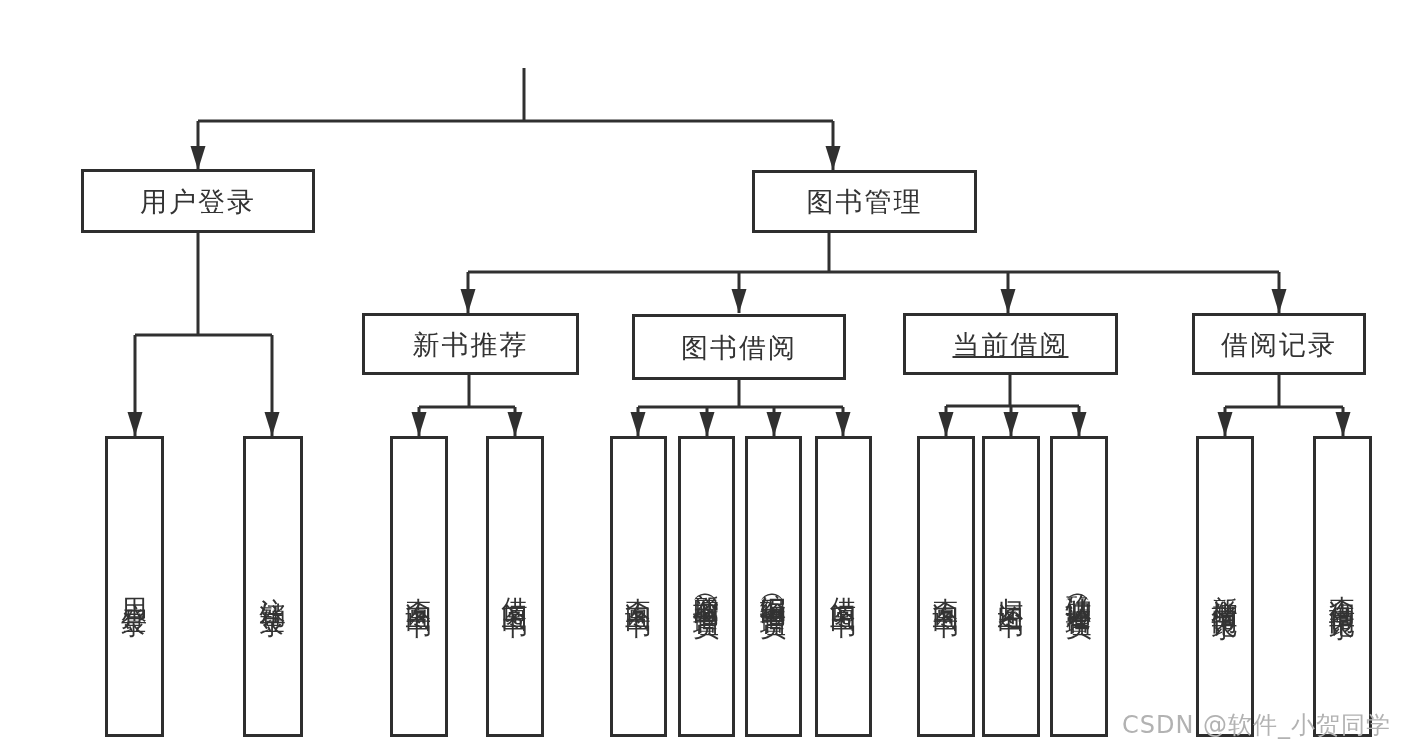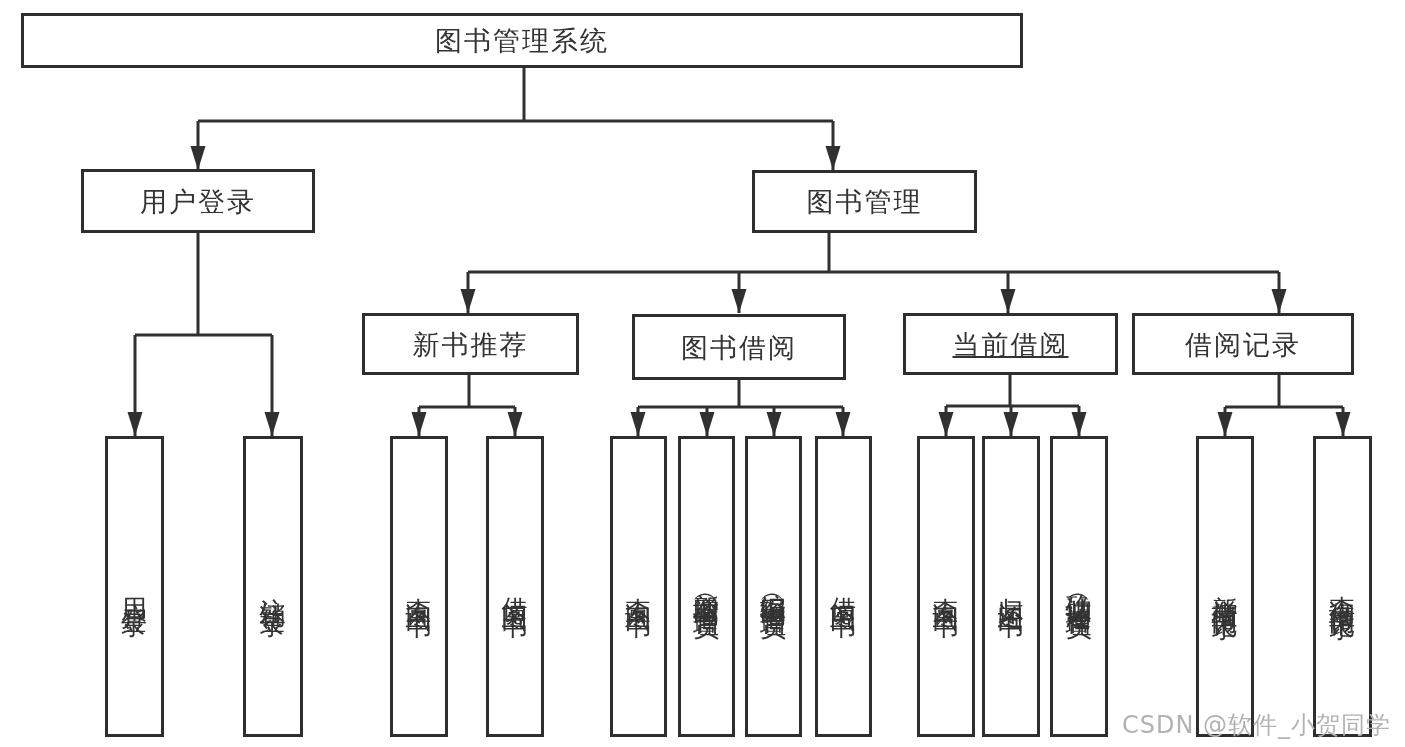--- a/index.html
+++ b/index.html
@@ -50,21 +50,21 @@
   }
   
   #n-root           { left: 21px;  top: 13px;  width: 1002px; height: 55px; }
   
   #n-user-login     { left: 81px;  top: 169px; width: 234px;  height: 64px; }
   #n-book-mgmt      { left: 752px; top: 170px; width: 225px;  height: 63px; }
   
   #n-new-book-rec   { left: 362px; top: 313px; width: 217px;  height: 62px; }
   #n-book-borrow    { left: 632px; top: 314px; width: 214px;  height: 66px; }
   #n-current-borrow { left: 903px; top: 313px; width: 215px;  height: 62px; text-decoration: underline; }
-  #n-borrow-record  { left: 1132px;top: 313px; width: 222px;  height: 62px; }
+  #n-borrow-record  { left: 1192px;top: 313px; width: 174px;  height: 62px; }
   
   #n-ul-login   { left: 105px;  width: 59px; }
   #n-ul-logout  { left: 243px;  width: 60px; }
   #n-nbr-query  { left: 390px;  width: 58px; }
   #n-nbr-borrow { left: 486px;  width: 58px; }
   #n-bb-query   { left: 610px;  width: 57px; }
   #n-bb-add     { left: 678px;  width: 57px; letter-spacing: 3px; }
   #n-bb-edit    { left: 745px;  width: 57px; letter-spacing: 3px; }
   #n-bb-borrow  { left: 815px;  width: 57px; }
   #n-cb-query   { left: 917px;  width: 58px; }
@@ -122,21 +122,20 @@
       <polygon points="766.5,412 781.5,412 774,436"></polygon>
       <polygon points="835.5,412 850.5,412 843,436"></polygon>
       <polygon points="938.5,412 953.5,412 946,436"></polygon>
       <polygon points="1003.5,412 1018.5,412 1011,436"></polygon>
       <polygon points="1071.5,412 1086.5,412 1079,436"></polygon>
       <polygon points="1217.5,412 1232.5,412 1225,436"></polygon>
       <polygon points="1335.5,412 1350.5,412 1343,436"></polygon>
     </g>
   </svg>
 
-  <div class="node h" id="n-root">图书管理系统</div>
 
   <div class="node h" id="n-user-login">用户登录</div>
   <div class="node h" id="n-book-mgmt">图书管理</div>
 
   <div class="node h" id="n-new-book-rec">新书推荐</div>
   <div class="node h" id="n-book-borrow">图书借阅</div>
   <div class="node h" id="n-current-borrow">当前借阅</div>
   <div class="node h" id="n-borrow-record">借阅记录</div>
 
   <div class="node v" id="n-ul-login">用户登录</div>

